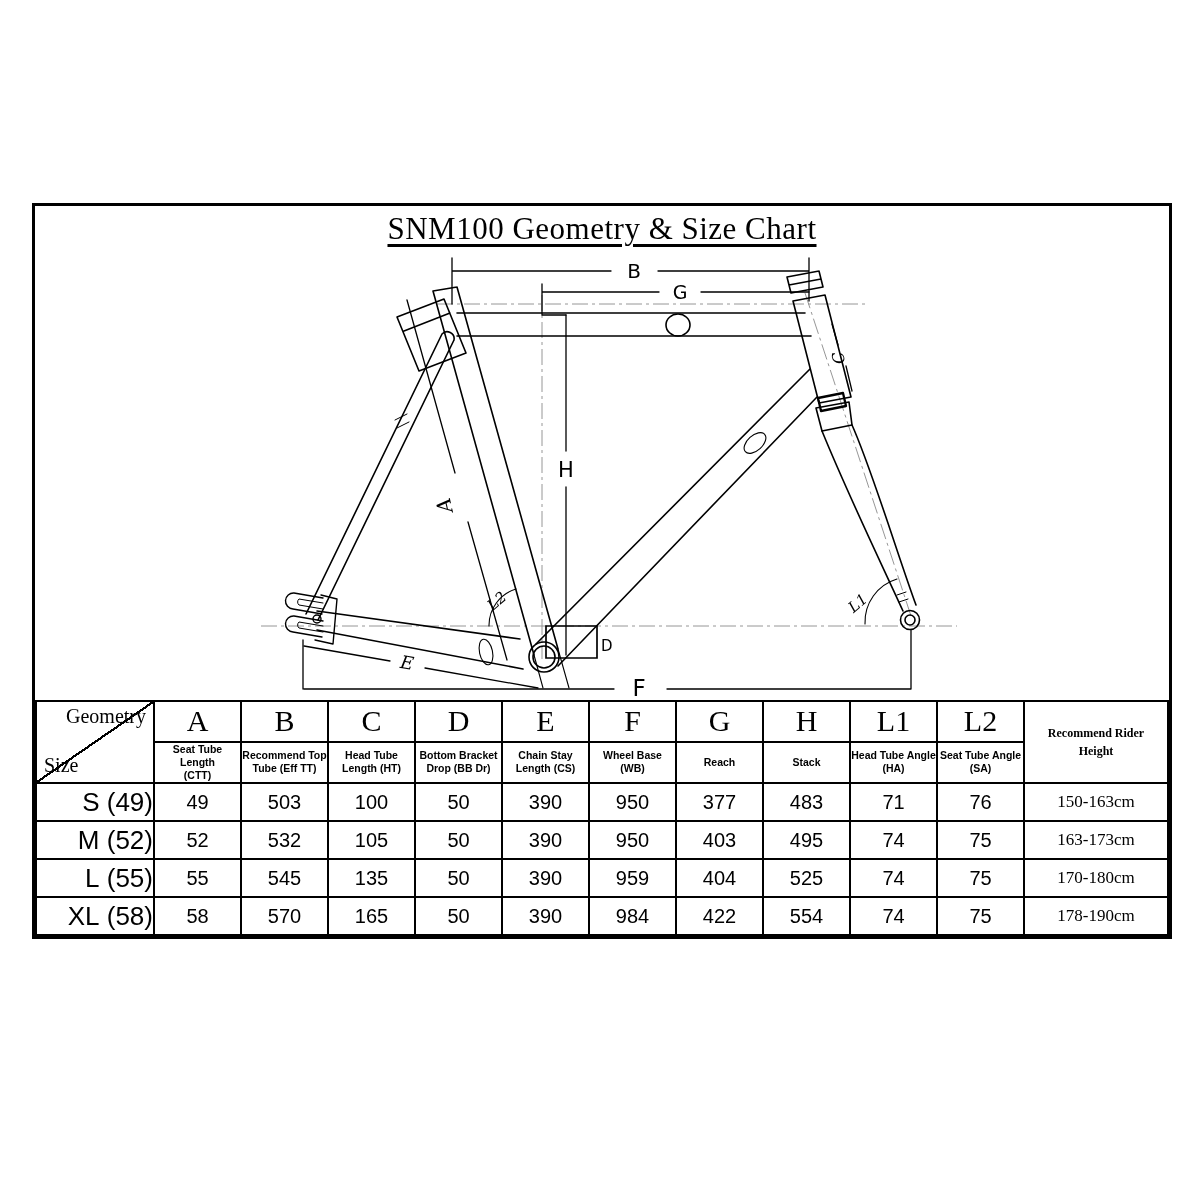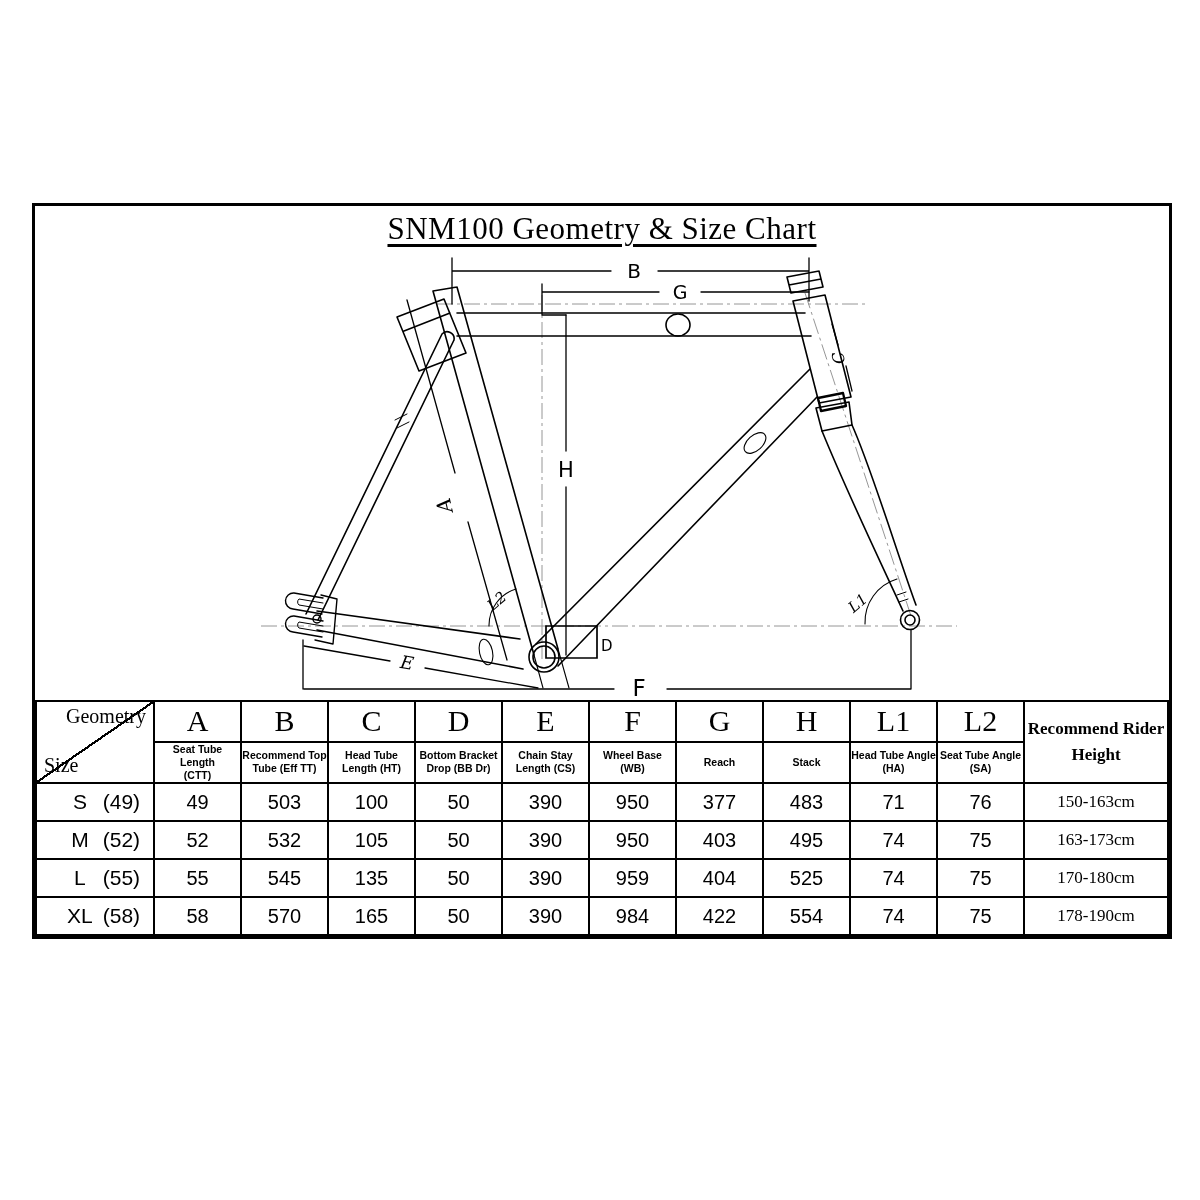--- a/index.html
+++ b/index.html
@@ -13,23 +13,23 @@
   svg.drawing{position:absolute;left:0;top:0;width:1134px;height:502px;}
 
   table.geo{position:absolute;left:0;bottom:0;width:1134px;height:228px;
             border-collapse:collapse;table-layout:fixed;background:#fff;}
   table.geo td,table.geo th{border:2px solid #000;padding:0;vertical-align:middle;}
   tr.r-letters{height:41px;}
   tr.r-desc{height:35px;}
   tr.r-data{height:38px;}
   th.letter{font-family:"Liberation Serif",serif;font-weight:normal;font-size:30px;text-align:center;}
   td.desc{font-weight:bold;font-size:10.5px;line-height:1.25;text-align:center;white-space:pre-line;}
-  th.rider{font-family:"Liberation Serif",serif;font-size:17px;font-weight:bold;
+  th.rider{font-family:"Liberation Serif",serif;font-size:12px;font-weight:bold;
            text-align:center;white-space:pre-line;line-height:1.5;}
-  td.size{font-size:21px;text-align:center;}
+  td.size{font-size:26px;text-align:right;}
   td.size .sz{display:inline-block;margin-left:13px;min-width:34px;}
   td.size .cd{display:inline-block;}
   td.val{font-size:20px;text-align:center;margin-left:43px;}
   td.hgt{font-family:"Liberation Serif",serif;font-size:17px;text-align:center;}
   td.corner{position:relative;
     background:linear-gradient(to bottom right,transparent calc(50% - 1.1px),
                #000 calc(50% - 1.1px),#000 calc(50% + 1.1px),transparent calc(50% + 1.1px));}
   td.corner .g{position:absolute;top:3px;right:7px;font-family:"Liberation Serif",serif;font-size:20px;}
   td.corner .s{position:absolute;bottom:5px;left:7px;font-family:"Liberation Serif",serif;font-size:20px;}
   text{fill:#000;}

